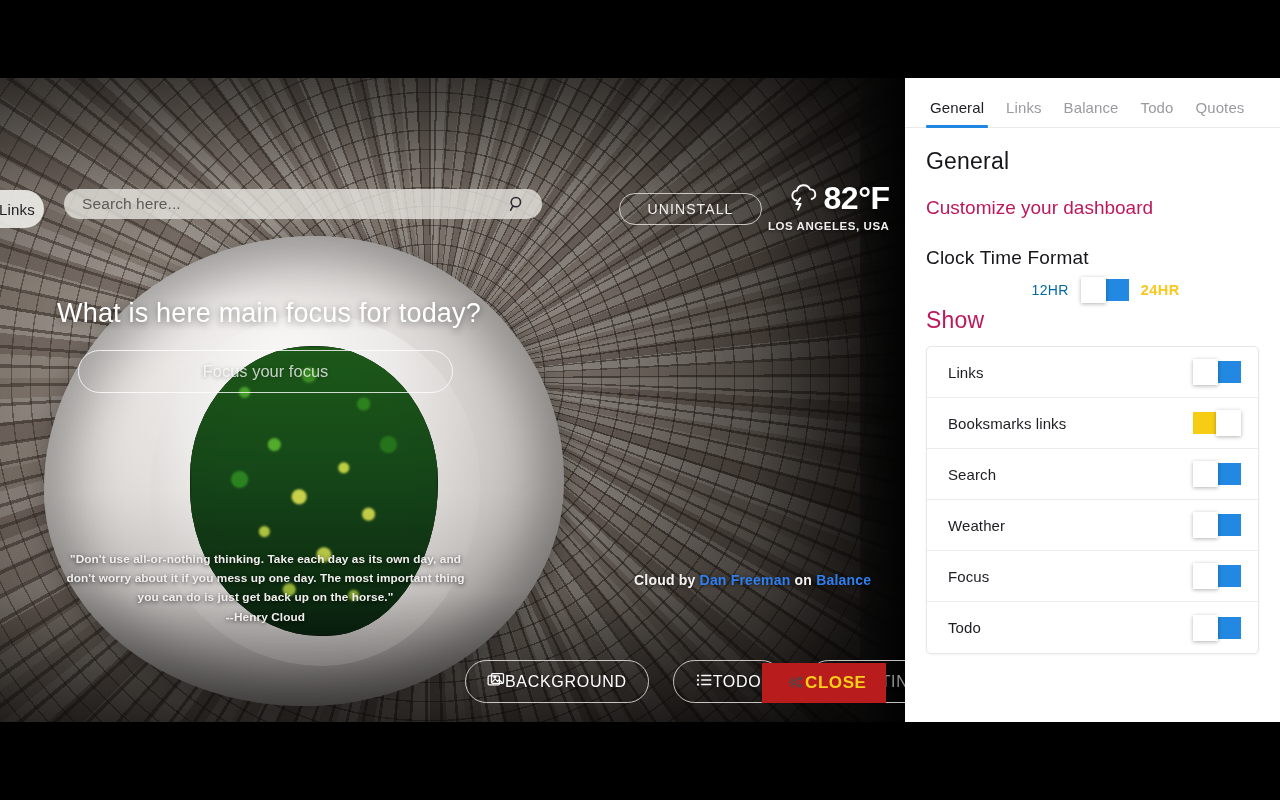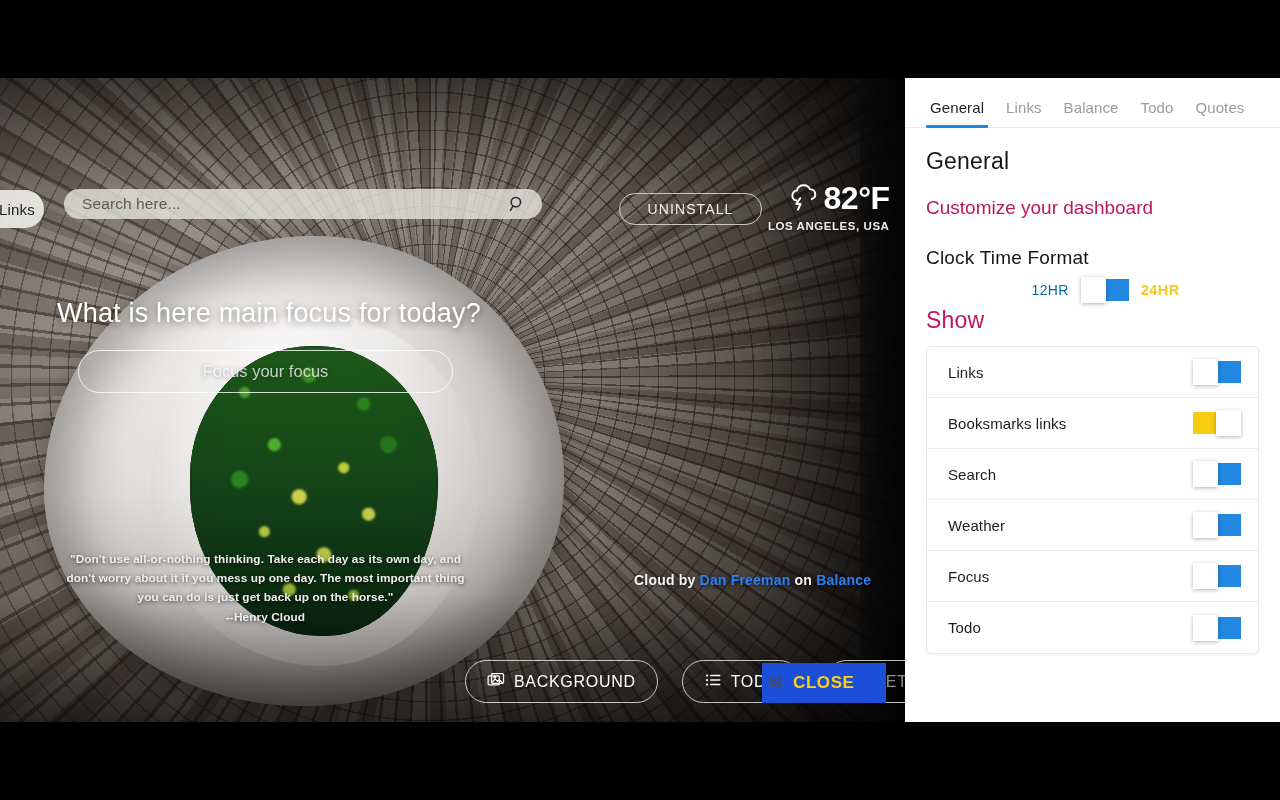--- a/index.html
+++ b/index.html
@@ -242,38 +242,38 @@
   }
   .credit a { color: #2f7ff0; text-decoration: none; text-align: right; }
 
   
   .btnrow { position: absolute; left: 465px; top: 582px; display: flex; gap: 24px; }
   .ghost-btn {
     height: 43px;
     border-radius: 22px;
     border: 1.4px solid rgba(235,233,230,.82);
     color: #fff;
-    display: flex; align-items: center; gap: 9px;
+    display: flex; align-items: center; 
     padding: 0 21px;
     font-size: 16px; letter-spacing: .7px;
     background: transparent;
     text-shadow: 0 1px 4px rgba(0,0,0,.5);
   }
   .ghost-btn svg { width: 18px; height: 18px; }
   .settings-btn { position: relative; }
   .settings-btn .lbl { opacity: .55; }
 
   
   .close-overlay {
     position: absolute;
     left: 762px; top: 663px;
     width: 124px; height: 40px;
-    background: #1d4ed8;
-    display: flex; align-items: center; gap: 8px;
-    padding-left: 5px;
+    background: #b91c1c;
+    display: flex; align-items: center; gap: 0;
+    padding-left: 25px;
   }
   .close-overlay .gear { width: 18px; height: 18px; color: #3c3c3c; }
   .close-overlay .txt {
     color: #fccf18; font-size: 17px; font-weight: bold; letter-spacing: .6px;
   }
 
   
   #panel {
     position: absolute;
     left: 905px; top: 78px;

